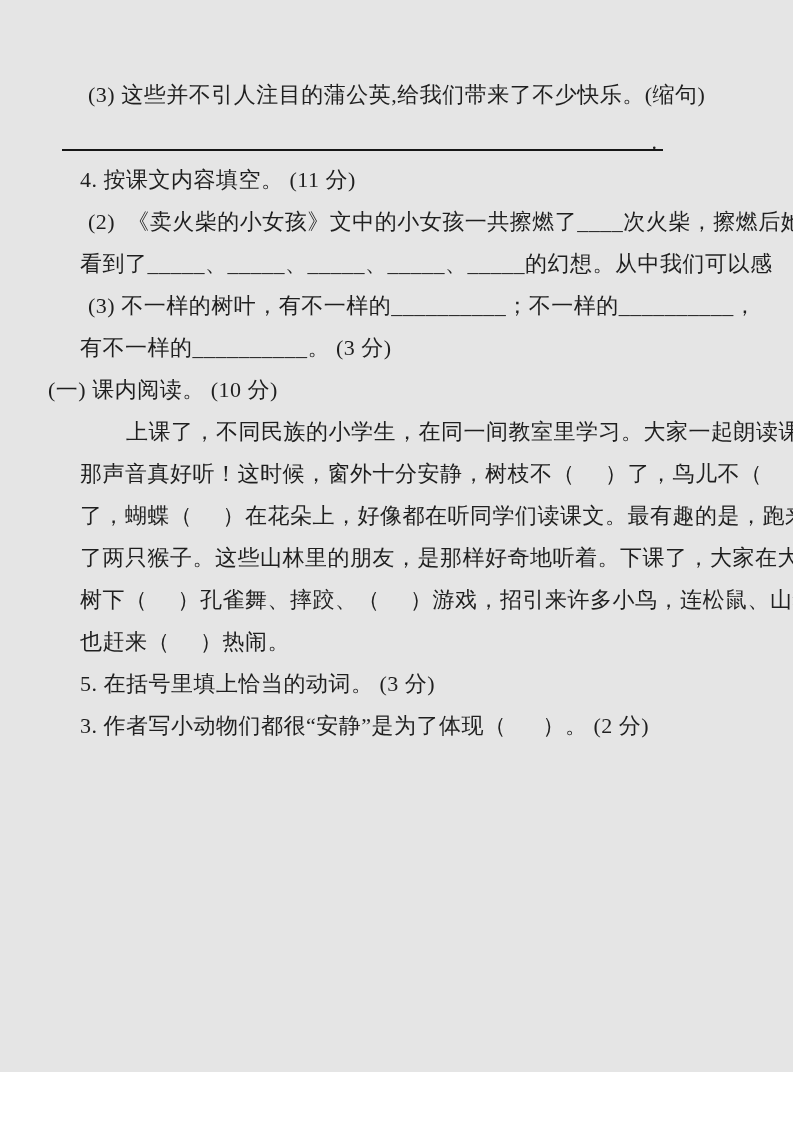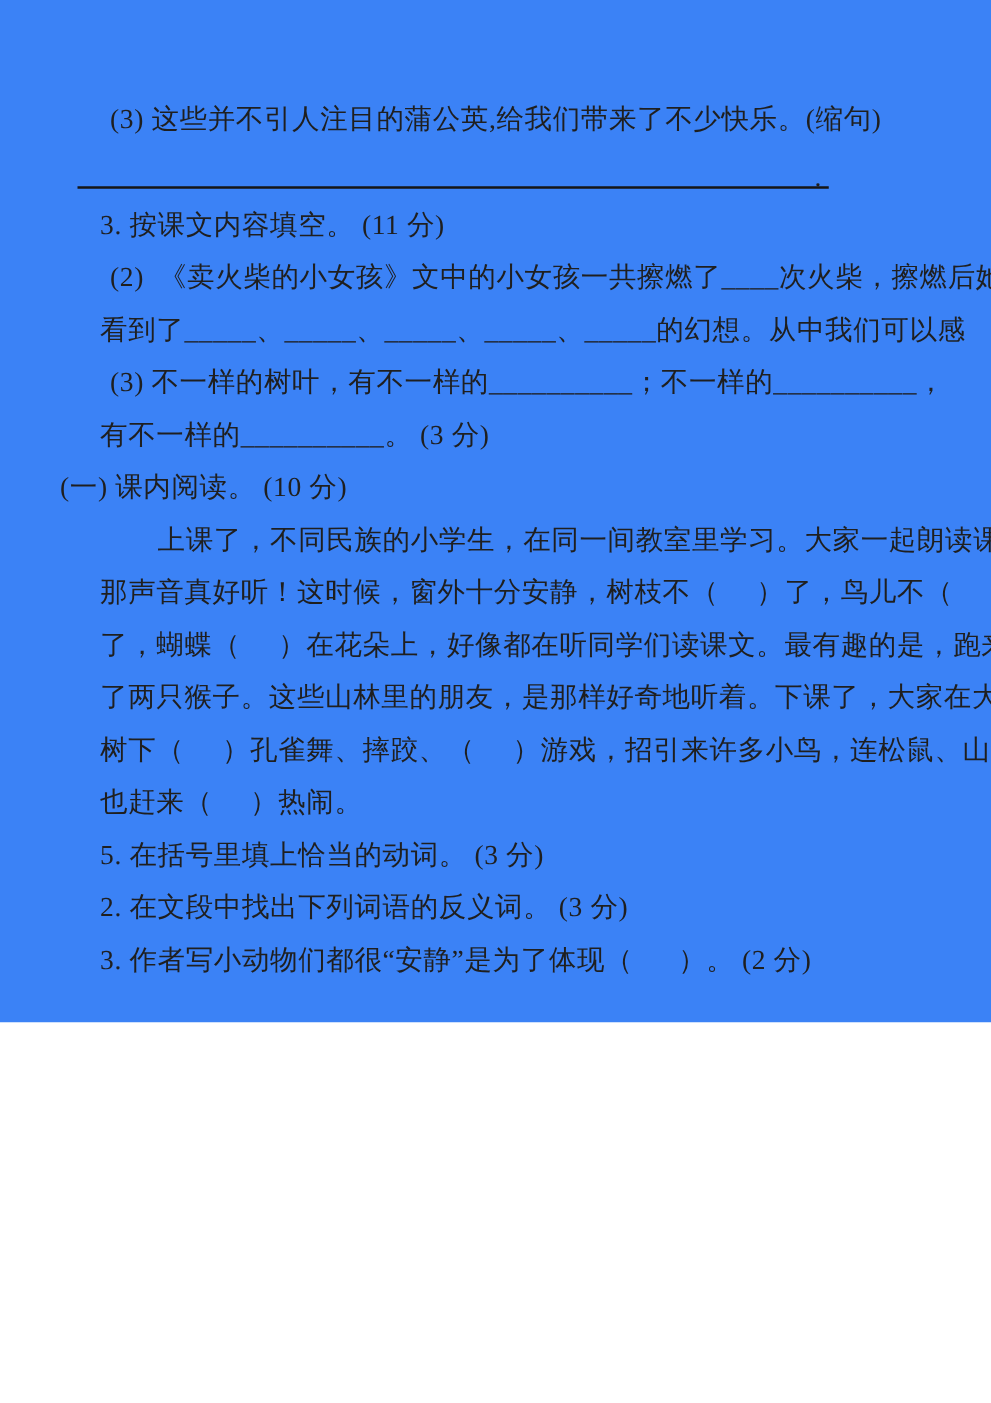--- a/index.html
+++ b/index.html
@@ -3,22 +3,22 @@
 <meta charset="utf-8">
 <style>
   html, body {
     margin: 0;
     padding: 0;
     background: #ffffff;
   }
   .page {
     position: relative;
     width: 793px;
-    height: 818px;
-    background: #3b82f6;
+    height: 1072px;
+    background: #e5e5e5;
     box-sizing: border-box;
     padding-top: 74px;
     color: #1f1f1f;
     font-family: "Liberation Serif", "DejaVu Serif", serif;
     overflow: hidden;
   }
   .l {
     font-size: 22px;
     line-height: 42px;
     height: 42px;
@@ -50,29 +50,28 @@
 <body>
 
 <div class="page">
 
   <div class="l sub">(3) 这些并不引人注目的蒲公英,给我们带来了不少快乐。(缩句)</div>
 
   <div class="answer-rule">
     <span class="rule-period">.</span>
   </div>
 
-  <div class="l mt8">3. 按课文内容填空。 (11 分)</div>
+  <div class="l mt8">4. 按课文内容填空。 (11 分)</div>
   <div class="l sub">(2)  《卖火柴的小女孩》文中的小女孩一共擦燃了____次火柴，擦燃后她</div>
   <div class="l">看到了_____、_____、_____、_____、_____的幻想。从中我们可以感</div>
   <div class="l sub">(3) 不一样的树叶，有不一样的__________；不一样的__________，</div>
   <div class="l">有不一样的__________。 (3 分)</div>
   <div class="l sec">(一) 课内阅读。 (10 分)</div>
   <div class="l para">上课了，不同民族的小学生，在同一间教室里学习。大家一起朗读课文，</div>
   <div class="l">那声音真好听！这时候，窗外十分安静，树枝不（     ）了，鸟儿不（     ）</div>
   <div class="l">了，蝴蝶（     ）在花朵上，好像都在听同学们读课文。最有趣的是，跑来</div>
   <div class="l">了两只猴子。这些山林里的朋友，是那样好奇地听着。下课了，大家在大青</div>
   <div class="l">树下（     ）孔雀舞、摔跤、（     ）游戏，招引来许多小鸟，连松鼠、山狸</div>
   <div class="l">也赶来（     ）热闹。</div>
   <div class="l">5. 在括号里填上恰当的动词。 (3 分)</div>
-  <div class="l">2. 在文段中找出下列词语的反义词。 (3 分)</div>
   <div class="l">3. 作者写小动物们都很“安静”是为了体现（      ）。 (2 分)</div>
 
 </div>
 
 </body></html>

